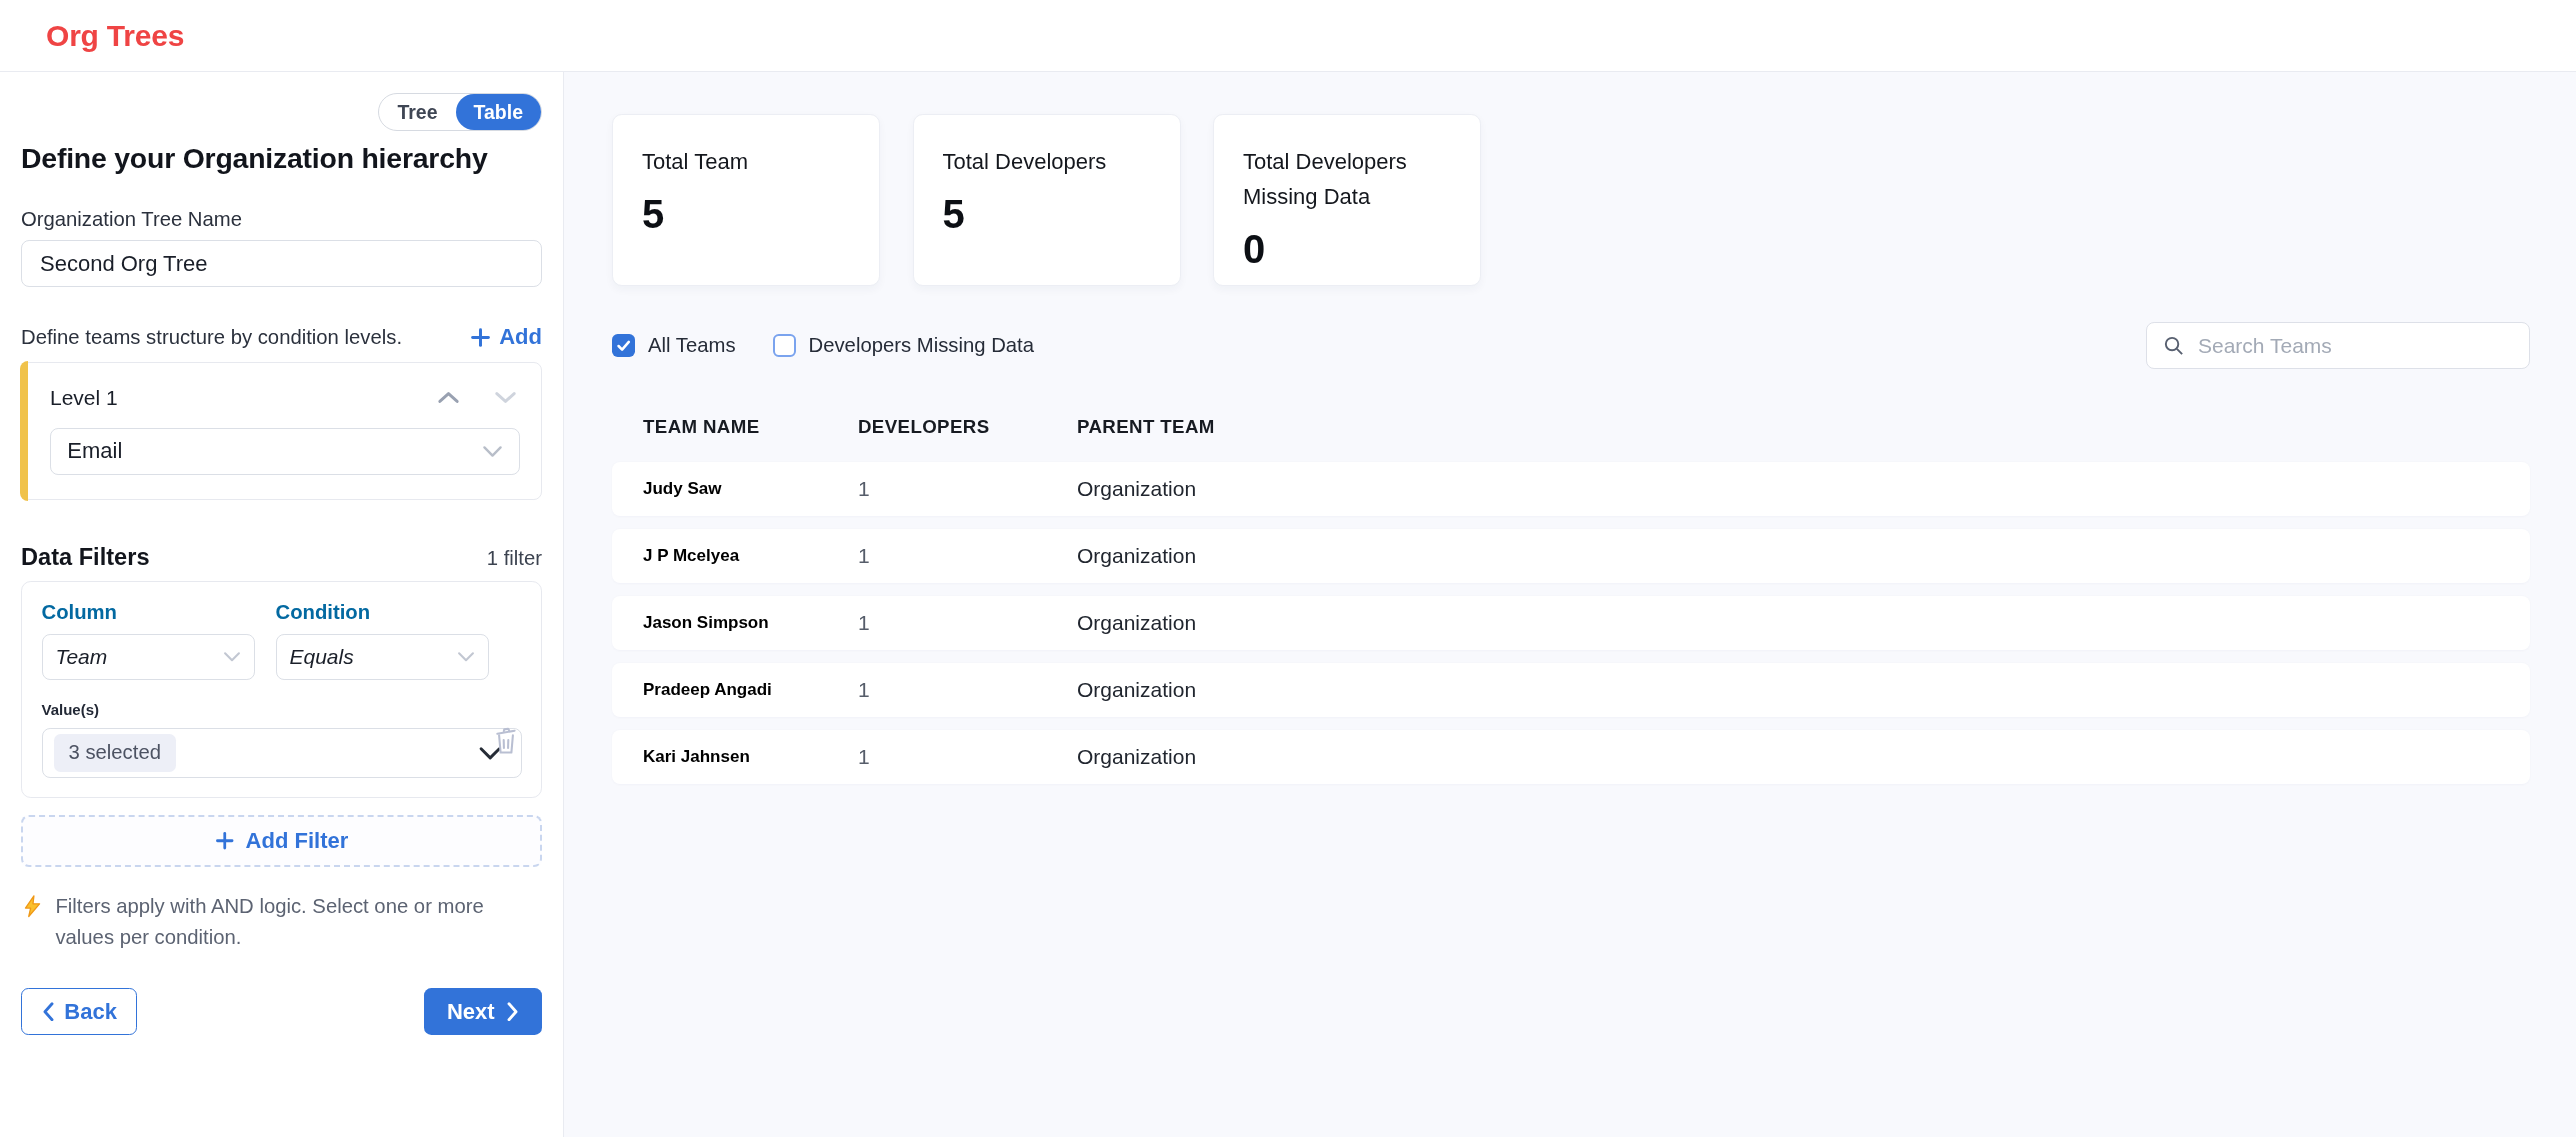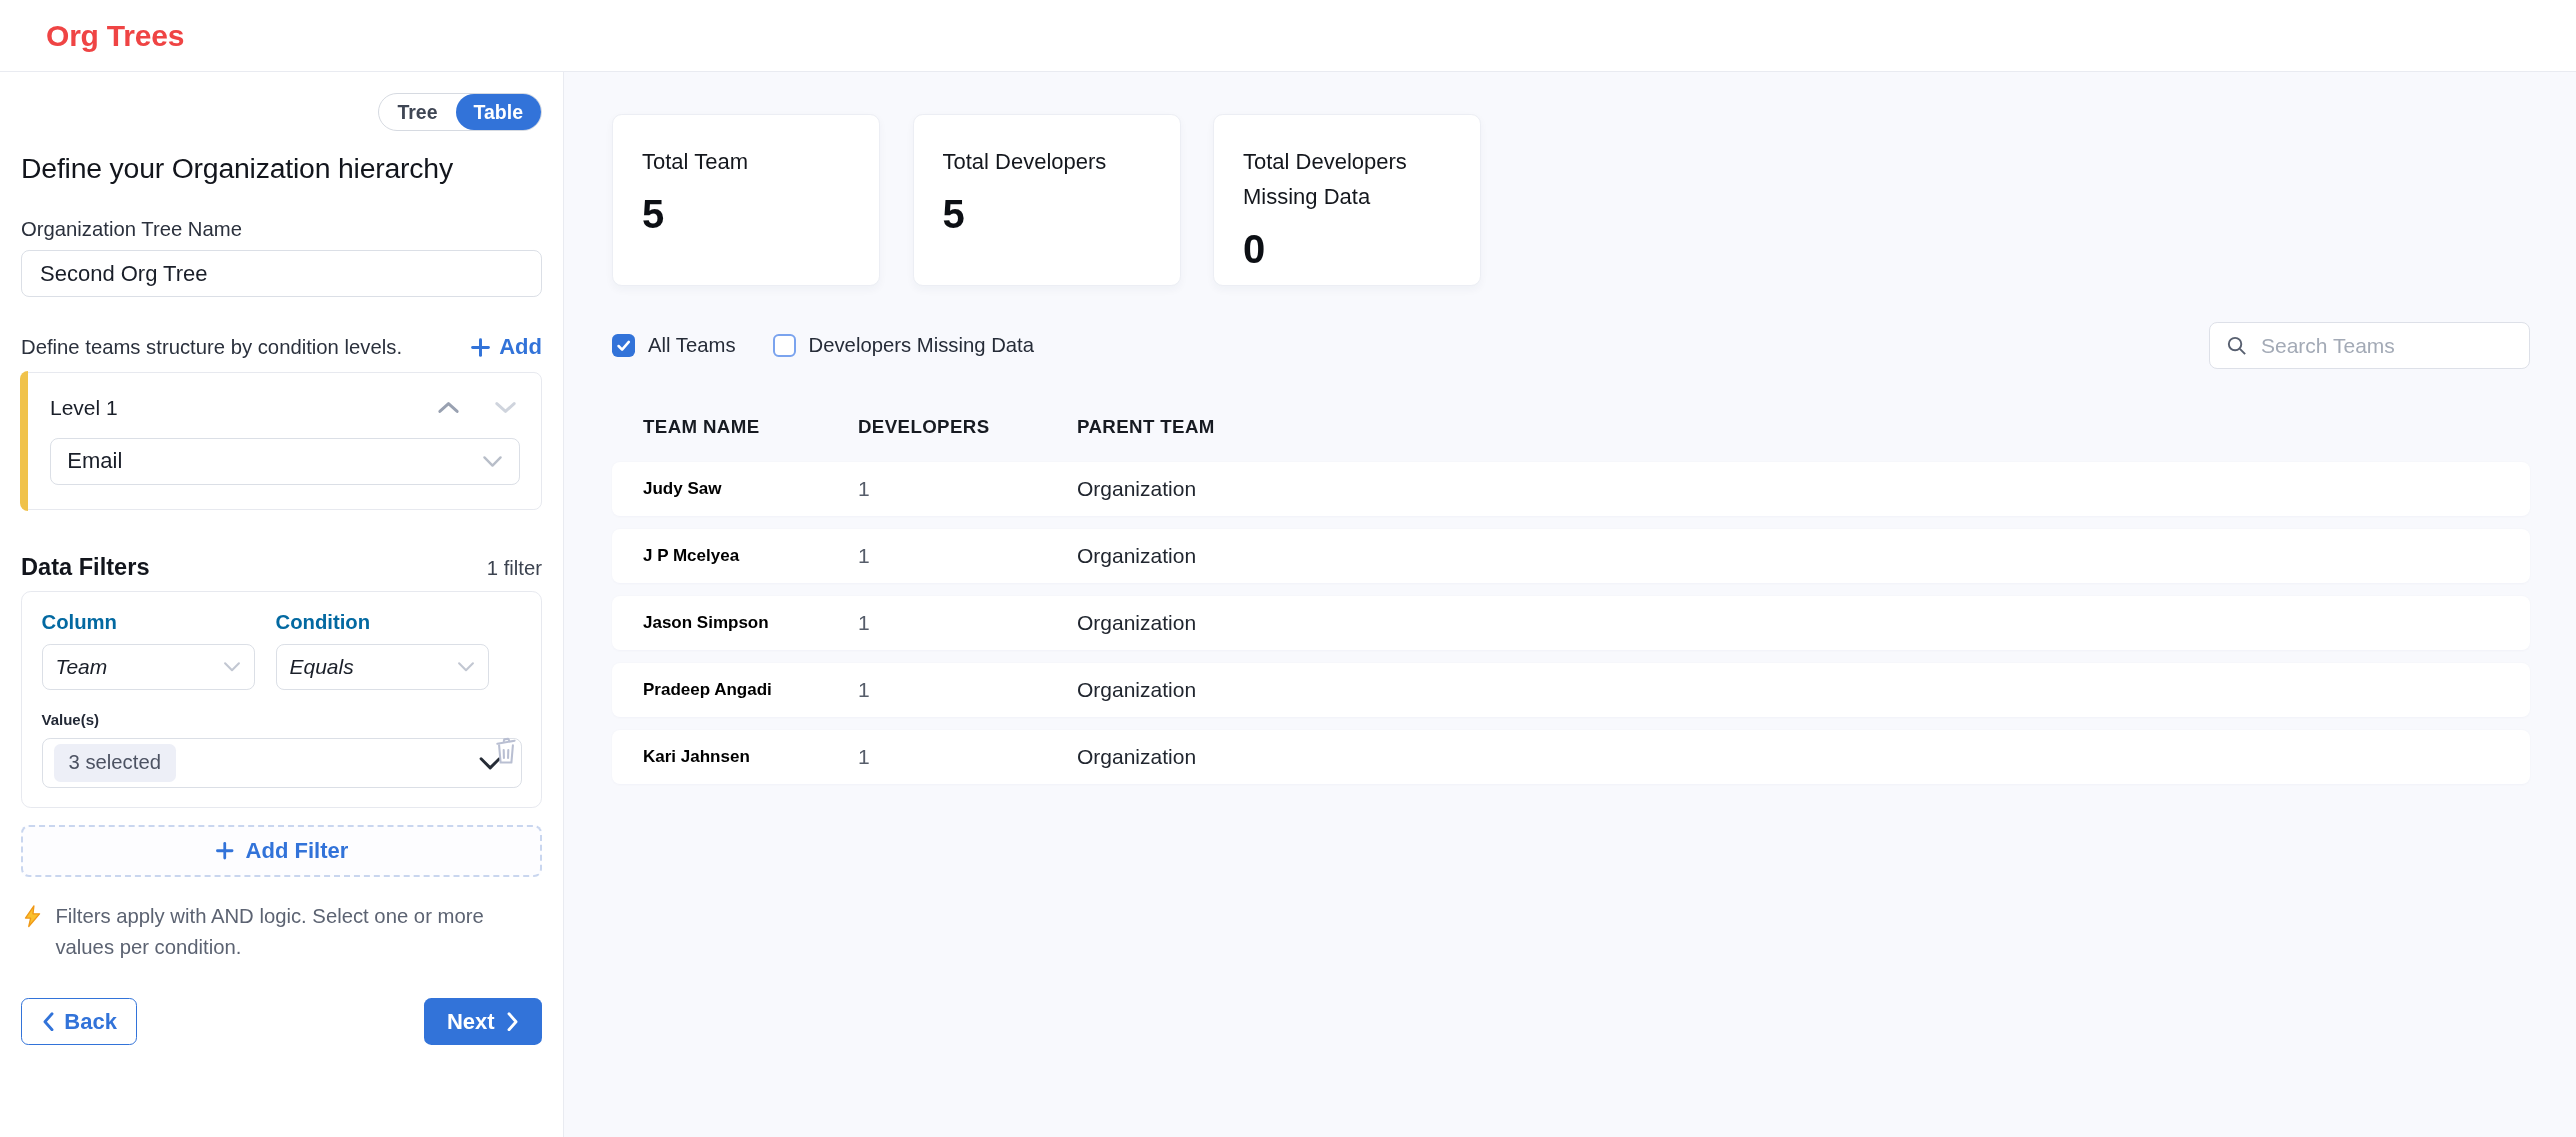--- a/index.html
+++ b/index.html
@@ -26,21 +26,21 @@
   }
   .toggle-row { display: flex; justify-content: flex-end; }
   .view-toggle { display: flex; align-items: center; border: 1.6px solid #d6dae1; border-radius: 812px; background: #fff; }
   .seg {
     border: none; background: transparent; height: 36px; padding: 0 18px;
     font-family: inherit; font-size: 19.5px; font-weight: 700; color: #3f4654;
     border-radius: 812px; cursor: pointer; line-height: 36px;
   }
   .seg.active { background: #3273d9; color: #fff; }
 
-  .sidebar h2 { margin: 21px 0 0; font-size: 28.4px; font-weight: 400; color: #12151c; letter-spacing: -0.2px; }
+  .sidebar h2 { margin: 11px 0 0; font-size: 28.4px; font-weight: 700; color: #12151c; letter-spacing: -0.2px; }
 
   .field-label { display: block; margin-top: 32.5px; font-size: 20.3px; color: #2b313d; }
   .text-input {
     margin-top: 9.8px; width: 100%; height: 47px; border: 1.6px solid #dbdfe6; border-radius: 8.1px;
     padding: 0 18px; font-size: 22px; color: #1a1f29; font-family: inherit; background: #fff; outline: none;
   }
 
   .levels-head { margin-top: 37px; display: flex; align-items: center; justify-content: space-between; }
   .levels-hint { font-size: 20.3px; color: #2b313d; }
   .add-link {
@@ -111,21 +111,21 @@
   .stat-value { margin-top: 13px; font-size: 40px; font-weight: 700; color: #0c0f14; }
 
   .controls { margin-top: 36px; display: flex; align-items: center; }
   .cb-group { display: flex; align-items: center; gap: 13px; font-size: 20.3px; color: #262c38; cursor: pointer; }
   .cb-group + .cb-group { margin-left: 37px; }
   .cb { width: 23px; height: 23px; border-radius: 5.7px; display: flex; align-items: center; justify-content: center; }
   .cb.checked { background: #3273d9; }
   .cb.unchecked { border: 2.4px solid #7aa3ee; background: #fff; }
 
   .search-box {
-    margin-left: auto; width: 321px; height: 47px; background: #fff; border: 1.6px solid #dde0e8;
+    margin-left: auto; width: 384px; height: 47px; background: #fff; border: 1.6px solid #dde0e8;
     border-radius: 8.1px; display: flex; align-items: center; gap: 11.4px; padding: 0 14.6px;
   }
   .search-box input { border: none; outline: none; flex: 1; font-size: 21px; font-family: inherit; color: #1a1f29; background: transparent; min-width: 0; }
   ::placeholder { color: #a3aab6; }
 
   .thead {
     margin-top: 47px; display: grid; grid-template-columns: 215px 219px 1fr; padding: 0 31px;
     font-size: 18.7px; font-weight: 700; color: #171b22; letter-spacing: 0.02em;
   }
   .tbody { margin-top: 24.4px; }

